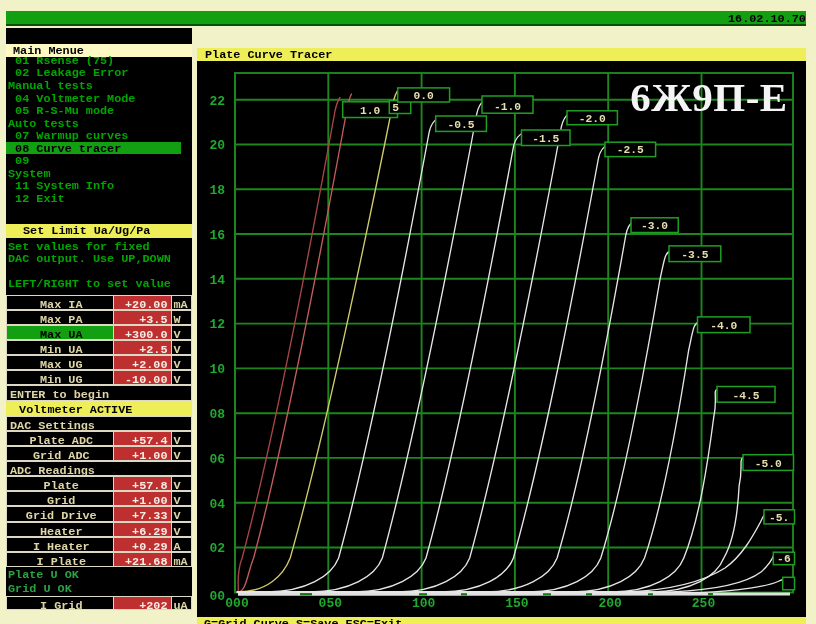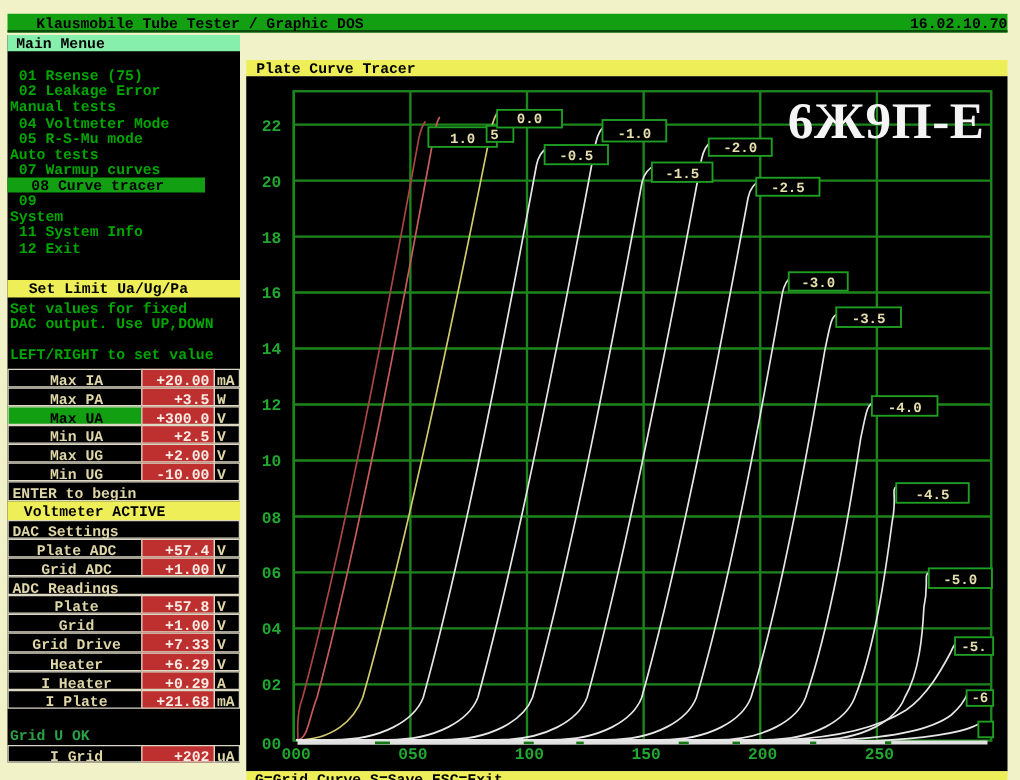--- a/index.html
+++ b/index.html
@@ -5,36 +5,35 @@
   font-family:"Liberation Mono",monospace; font-weight:bold; font-size:11.8px; }
 .abs { position:absolute; }
 #topbar { left:6px; top:11px; width:800px; height:15px; background:#12a012; color:#000;
   border-bottom:2px solid #0a4d0a; }
 #topbar span { position:absolute; top:1px; }
 #leftpanel { left:6px; top:28px; width:186px; height:582px; background:#000; }
 #plotpanel { left:197px; top:28px; width:609px; height:583px;margin-top:20px; }
 #pct { position:absolute; left:0; top:0; width:100%; height:13px; background:#eeee58; color:#000; padding-left:8px; }
 #plotblack { position:absolute; left:0; top:13px; width:100%; height:556px; background:#000; }
 #pbot { position:absolute; left:0; top:569px; width:100%; height:14px; background:#eeee58; color:#000; padding-left:7px; }
-#mainmenue { position:absolute; left:0; top:0; width:100%; height:13.3px; background:#86efac; color:#000; padding-left:7px; }
+#mainmenue { position:absolute; left:0; top:16px; width:100%; height:13.3px; background:#fef9c3; color:#000; padding-left:7px; }
 .ml { position:absolute; left:2px; width:182px; height:12.6px; color:#00a600; white-space:pre; }
-.ml.hl { background:#12a012; color:#000; left:0; width:158px; padding-left:12px; }
+.ml.hl { background:#12a012; color:#000; left:0; width:175px; padding-left:2px; }
 .gr { color:#00a600; }
 #setlimit { position:absolute; left:0; top:196px; width:186px; height:13.5px; background:#eeee58; color:#000; padding-left:17px; }
 .trow { position:absolute; left:0; width:186px; }
 .trow .tl { position:absolute; left:0; top:0; width:107.5px; height:100%; border:1px solid #dcd8c4; color:#ded6a6; padding:2px 0 0 3px;text-align:center; }
 .trow .tlh { background:#12a012; color:#000; }
 .trow .tv { position:absolute; left:106.5px; top:0; width:59px; height:100%; border:1px solid #dcd8c4; background:#be3030; color:#f8ece4; text-align:right; padding:2px 3px 0 0; }
 .trow .tu { position:absolute; left:164.5px; top:0; width:21.5px; height:100%; border:1px solid #dcd8c4; color:#ded6a6; padding:2px 0 0 2px; }
 .tfull { position:absolute; left:0; width:186px; border:1px solid #dcd8c4; color:#ded6a6; padding:2px 0 0 3px; }
 .tyel { position:absolute; left:0; width:186px; background:#eeee58; color:#000; padding:2px 0 0 6px; }
 .ok { color:#2aa246; }
 </style></head><body>
 <div id="topbar" class="abs">
-    <span style="left:23px">Klausmobile Tube Tester / Graphic DOS</span>
     <span style="left:722px">16.02.10.70</span>
   </div>
 <div id="leftpanel" class="abs">
 <div id="mainmenue">Main Menue</div>
 <div class="ml" style="top:25.8px"> 01 Rsense (75)</div>
 <div class="ml" style="top:38.4px"> 02 Leakage Error</div>
 <div class="ml" style="top:50.9px">Manual tests</div>
 <div class="ml" style="top:63.5px"> 04 Voltmeter Mode</div>
 <div class="ml" style="top:76.0px"> 05 R-S-Mu mode</div>
 <div class="ml" style="top:88.5px">Auto tests</div>
@@ -117,20 +116,21 @@
 <div class="trow" style="top:508.7px;height:15.13px">
       <div class="tl">I Heater</div>
       <div class="tv">+0.29</div>
       <div class="tu">A</div>
     </div>
 <div class="trow" style="top:523.8px;height:15.13px">
       <div class="tl">I Plate</div>
       <div class="tv">+21.68</div>
       <div class="tu">mA</div>
     </div>
+<div class="ml ok" style="top:539.5px">Plate U OK</div>
 <div class="ml ok" style="top:553.5px">Grid U OK</div>
 <div class="trow" style="top:567.9px;height:14.1px">
       <div class="tl">I Grid</div>
       <div class="tv">+202</div>
       <div class="tu">uA</div>
     </div>
 
 </div>
 <div id="plotpanel" class="abs">
 <div id="pct">Plate Curve Tracer</div>

